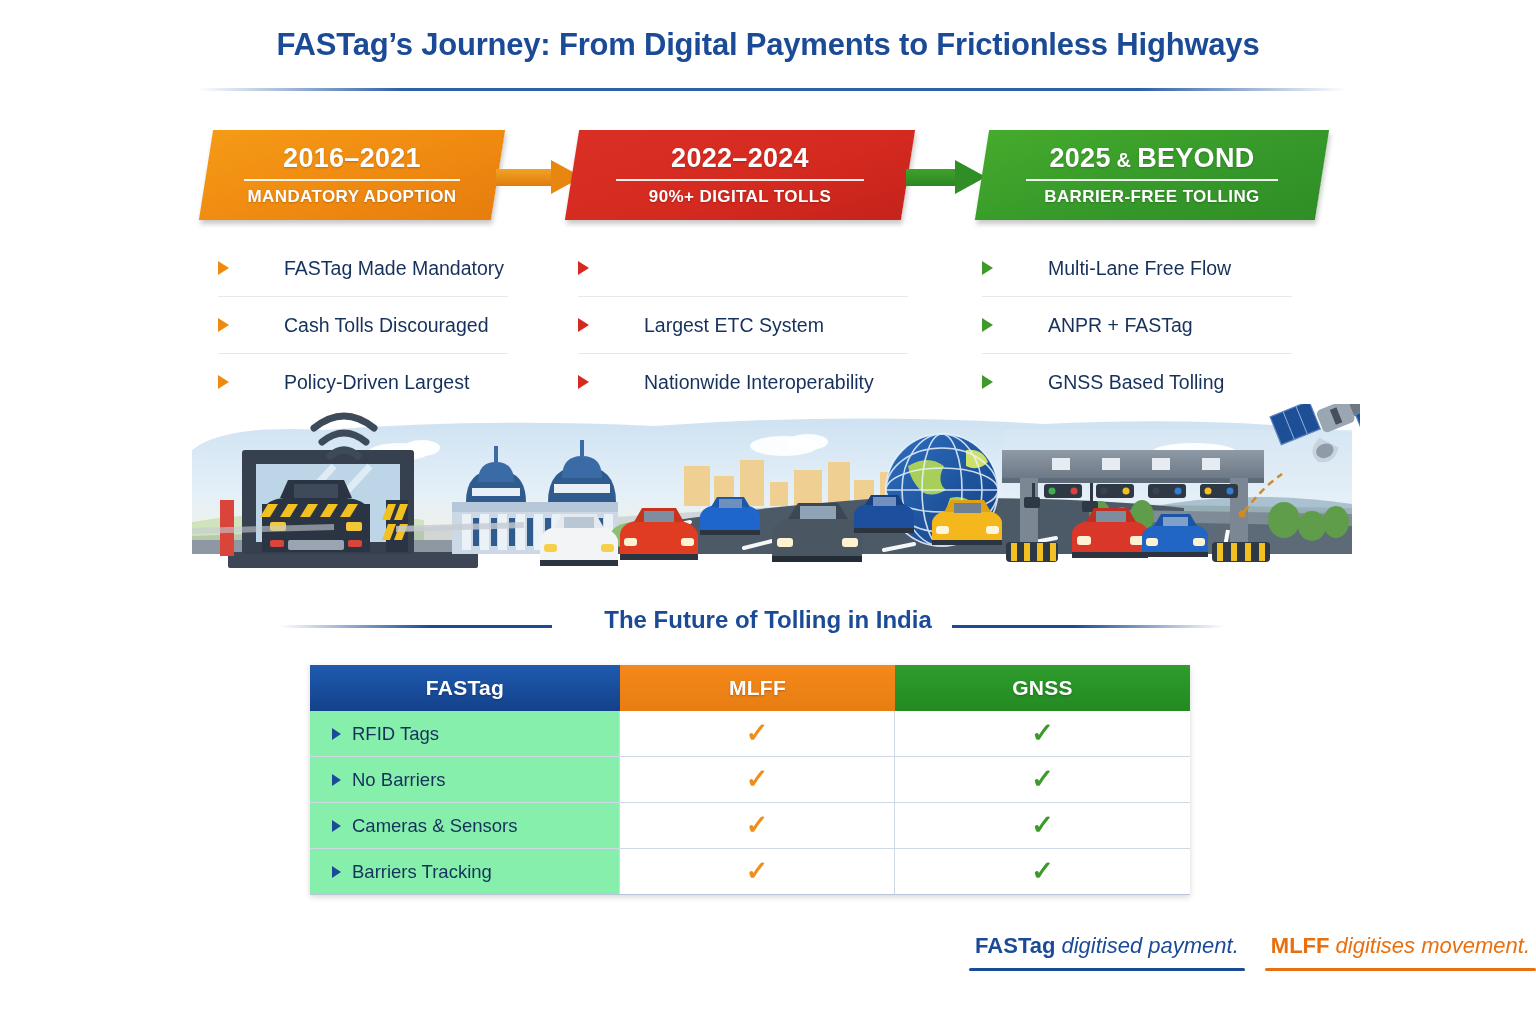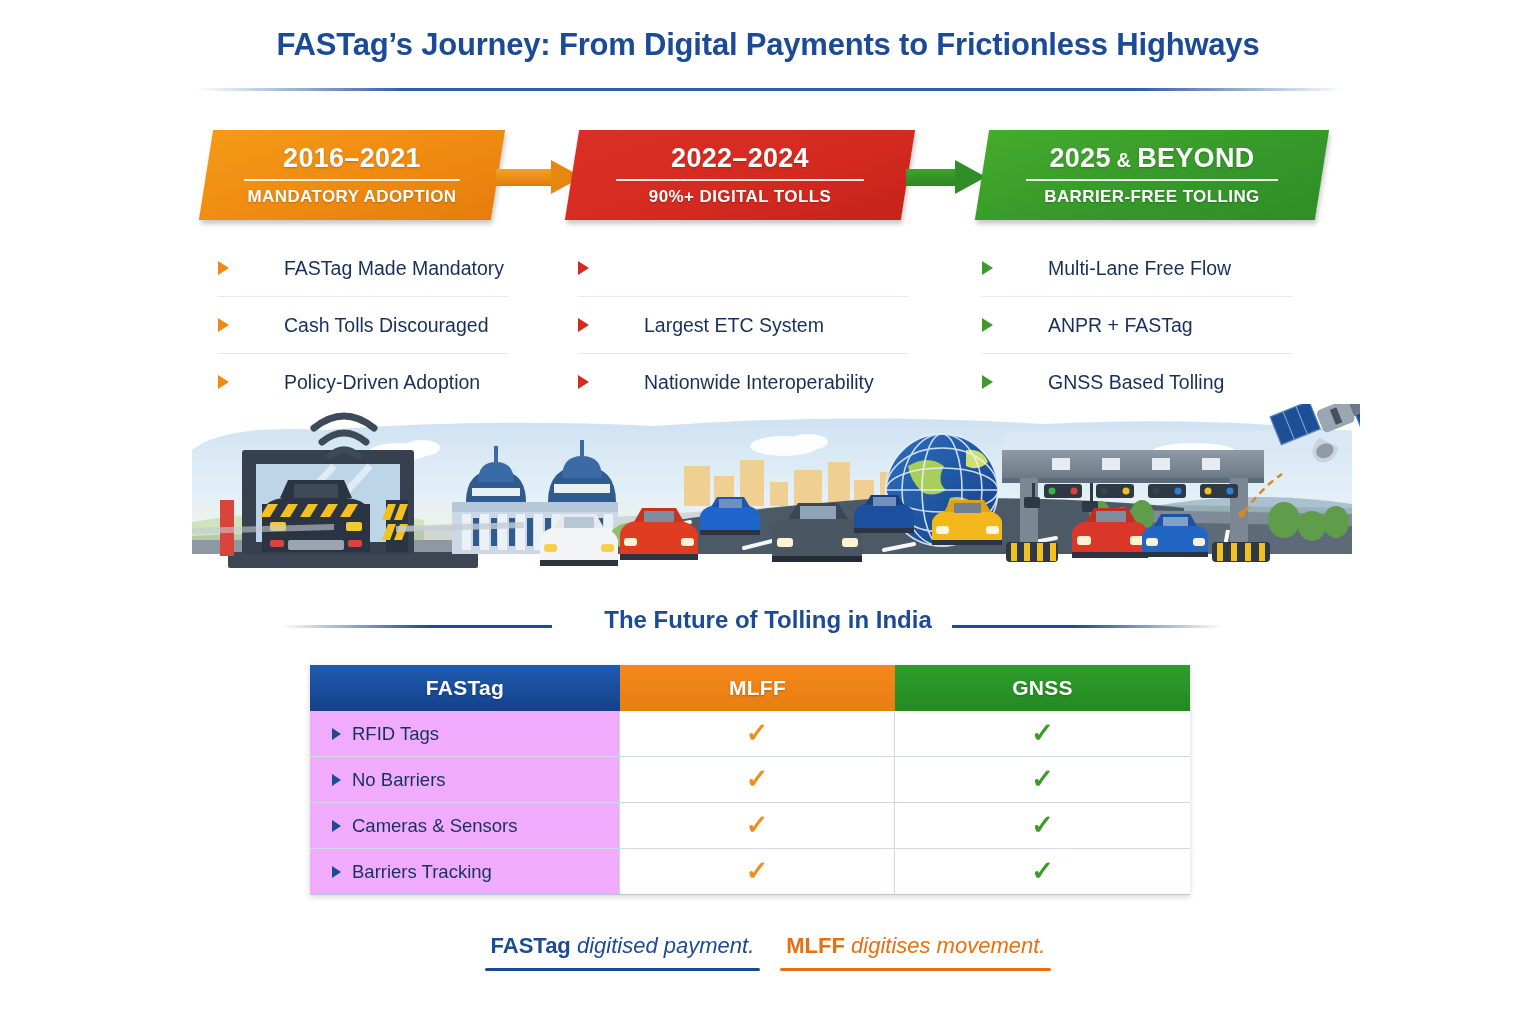--- a/index.html
+++ b/index.html
@@ -111,35 +111,35 @@
     color:#ffffff;font-size:21px;font-weight:bold;letter-spacing:0.3px;
     text-shadow:0 1px 2px rgba(0,0,0,0.25);
   }
   .th0{flex:0 0 310px;background:linear-gradient(to bottom,#1f5bb0,#14418a);}
   .th1{flex:0 0 275px;background:linear-gradient(to bottom,#f4881a,#e87d12);}
   .th2{flex:1 1 auto;background:linear-gradient(to bottom,#2f9c2c,#238a22);}
   .tr{display:flex;height:45px;border-bottom:1px solid #cfd9e6;}
   .tr:last-child{border-bottom:1px solid #b9c6d8;}
   .td-label{
     flex:0 0 310px;display:flex;align-items:center;padding-left:22px;
-    background:#f0abfc;border-right:1px solid #cfd9e6;box-sizing:border-box;
+    background:#86efac;border-right:1px solid #cfd9e6;box-sizing:border-box;
     font-size:18.5px;color:#16315c;
   }
   .td-mark{
     flex:0 0 275px;display:flex;align-items:center;justify-content:center;
     background:#ffffff;border-right:1px solid #cfd9e6;box-sizing:border-box;
   }
   .td-mark.last{flex:1 1 auto;border-right:none;}
   .chk{font-size:27px;font-weight:bold;line-height:1;}
   .chk-o{color:#ef8f1b;}
   .chk-g{color:#3c9a2b;}
 
   
   .footer{position:absolute;left:0;top:932px;width:1536px;height:60px;
-    display:flex;align-items:flex-start;justify-content:center;gap:20px;}
+    display:flex;align-items:flex-start;justify-content:flex-end;gap:20px;}
   .fitem{position:relative;padding:0 6px 11px 6px;font-size:22px;line-height:1.25;white-space:nowrap;}
   .fitem .ul{position:absolute;left:0;bottom:0;width:100%;height:3px;border-radius:2px;}
   .f-b{font-weight:bold;}
   .f-i{font-style:italic;}
   .c-blue{color:#1b4b96;}
   .c-orange{color:#e8700e;}
   .c-green{color:#3c9a2b;}
   .u-blue{background:#1b4b96;}
   .u-orange{background:#e8700e;}
   .u-green{background:#3c9a2b;}
@@ -195,21 +195,21 @@
       <div class="bullet-row">
         <span class="tri tri-o"></span>
         <span class="bullet-txt">FASTag Made Mandatory</span>
       </div>
       <div class="bullet-row">
         <span class="tri tri-o"></span>
         <span class="bullet-txt">Cash Tolls Discouraged</span>
       </div>
       <div class="bullet-row">
         <span class="tri tri-o"></span>
-        <span class="bullet-txt">Policy-Driven Adoption</span>
+        <span class="bullet-txt">Policy-Driven Largest</span>
       </div>
     </div>
 
     <div class="col" id="col1">
       <div class="bullet-row">
         <span class="tri tri-r"></span>
       </div>
       <div class="bullet-row">
         <span class="tri tri-r"></span>
         <span class="bullet-txt">Largest ETC System</span>

